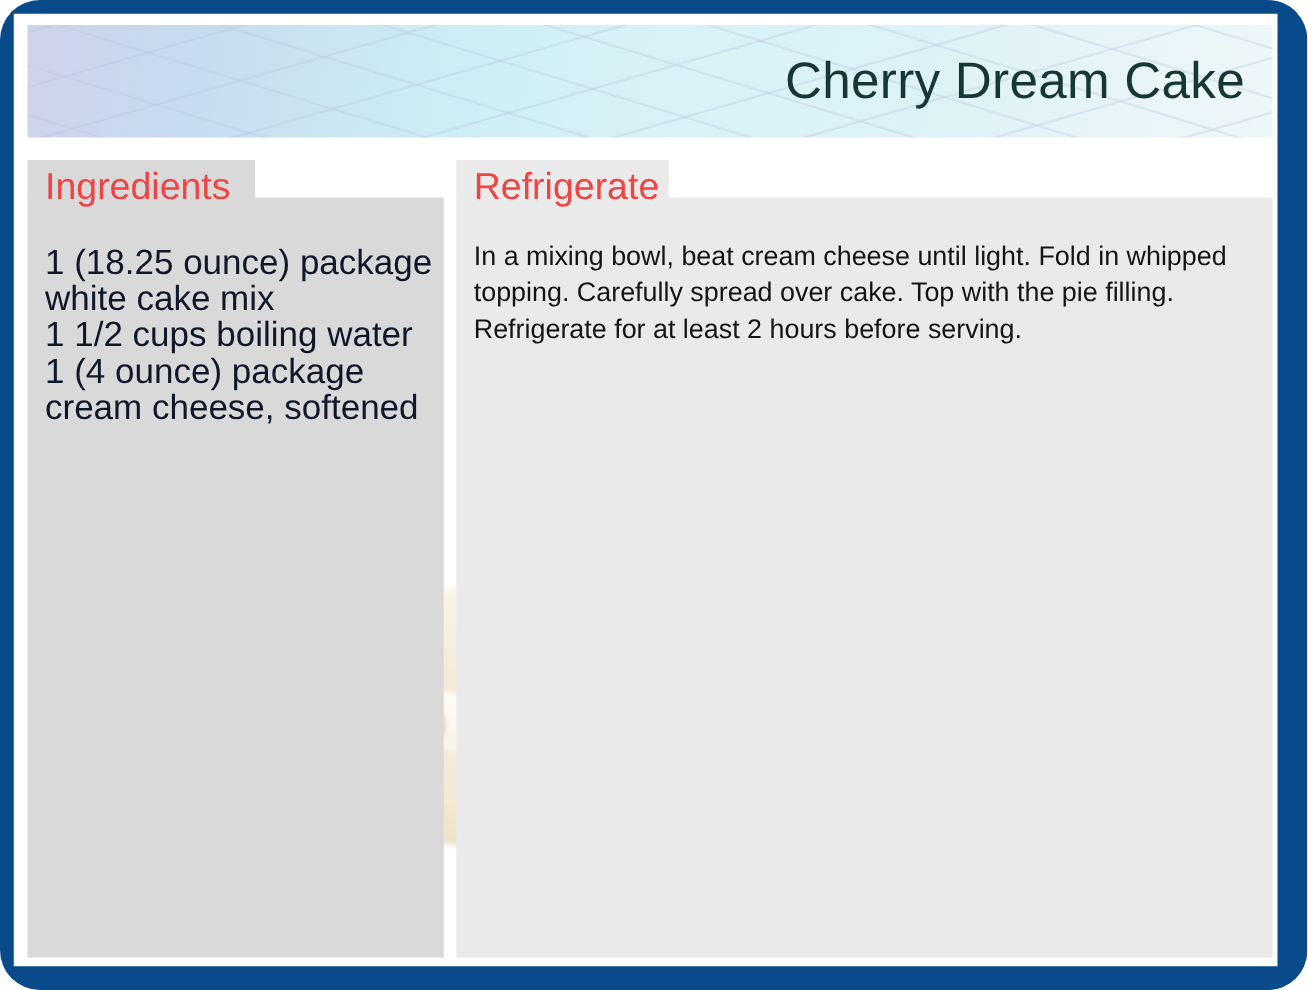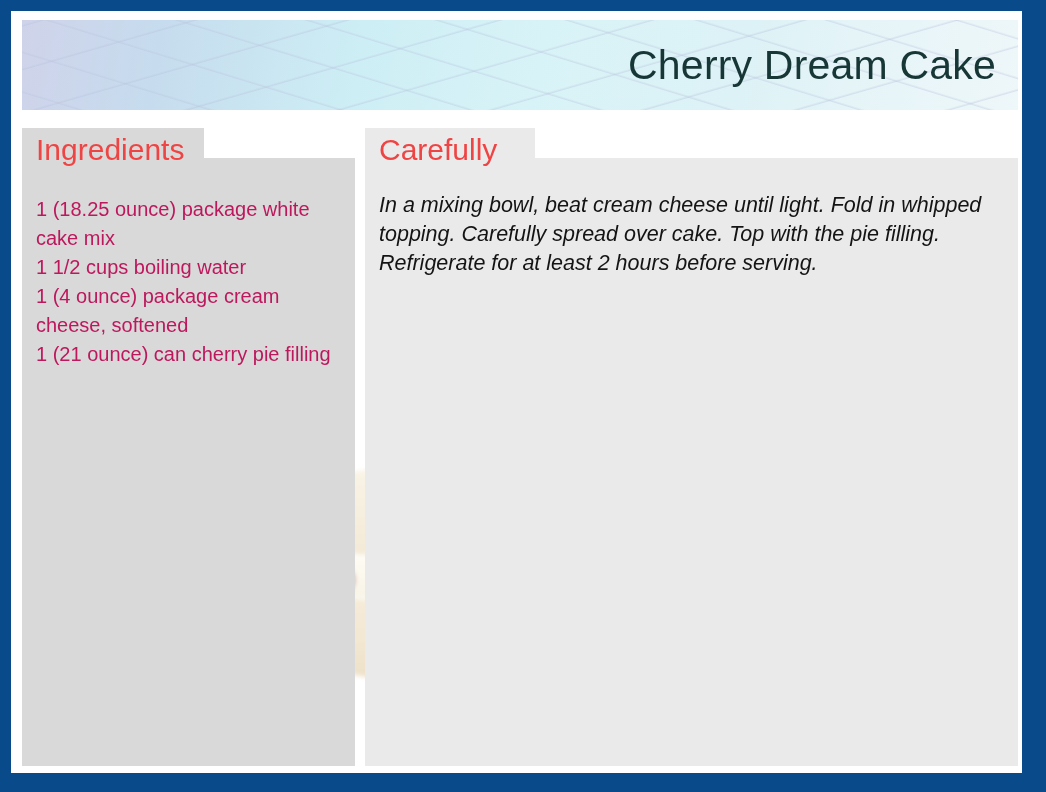--- a/index.html
+++ b/index.html
@@ -11,20 +11,21 @@
     font-family: "Liberation Sans", sans-serif;
   }
 
   #card {
     position: relative;
     width: 1046px;
     height: 792px;
     background: #ffffff;
     box-sizing: border-box;
     overflow: hidden;
+    border-radius: 32px;
   }
 
   
   .frame-edge {
     position: absolute;
     background: #0a4a8c;
     background: #094a8b;
   }
   .frame-top    { left: 0;  top: 0;    width: 1046px; height: 11px; }
   .frame-bottom { left: 0;  bottom: 0; width: 1046px; height: 19px; }
@@ -151,36 +152,36 @@
     top: 31px;
     width: 100%;
     bottom: 0;
     z-index: 2;
   }
 
   #ingredients-list {
     margin: 0;
     padding: 36px 6px 0 14px;
     list-style: none;
-    font-size: 20px;
+    font-size: 28px;
     line-height: 29px;
-    color: #be185d;
+    color: #0f172a;
   }
   #ingredients-list li { margin: 0; }
 
   #directions-text {
     padding: 32px 22px 0 14px;
     font-size: 21.5px;
     line-height: 29px;
     color: #141414;
   }
   #directions-text p {
     margin: 0 0 27px 0;
   }
-  #directions-text p:last-child { margin-bottom: 0; font-style: italic; }
+  #directions-text p:last-child { margin-bottom: 0; }
 </style>
 </head>
 <body>
 
 <div id="card">
 
   <div class="frame-edge frame-top"></div>
   <div class="frame-edge frame-bottom"></div>
   <div class="frame-edge frame-left"></div>
   <div class="frame-edge frame-right"></div>
@@ -310,29 +311,28 @@
 
   <div id="ingredients-panel" class="panel">
     <div class="panel-tab"></div>
     <div class="panel-body"></div>
     <div class="panel-heading">Ingredients</div>
     <div class="panel-content">
       <ul id="ingredients-list">
         <li>1 (18.25 ounce) package white cake mix</li>
         <li>1 1/2 cups boiling water</li>
         <li>1 (4 ounce) package cream cheese, softened</li>
-        <li>1 (21 ounce) can cherry pie filling</li>
       </ul>
     </div>
   </div>
 
   <div id="directions-panel" class="panel">
     <div class="panel-tab"></div>
     <div class="panel-body"></div>
-    <div class="panel-heading">Carefully</div>
+    <div class="panel-heading">Refrigerate</div>
     <div class="panel-content">
       <div id="directions-text">
         <p>In a mixing bowl, beat cream cheese until light. Fold in whipped topping. Carefully spread over cake. Top with the pie filling. Refrigerate for at least 2 hours before serving.</p>
       </div>
     </div>
   </div>
 
 </div>
 
 </body></html>

